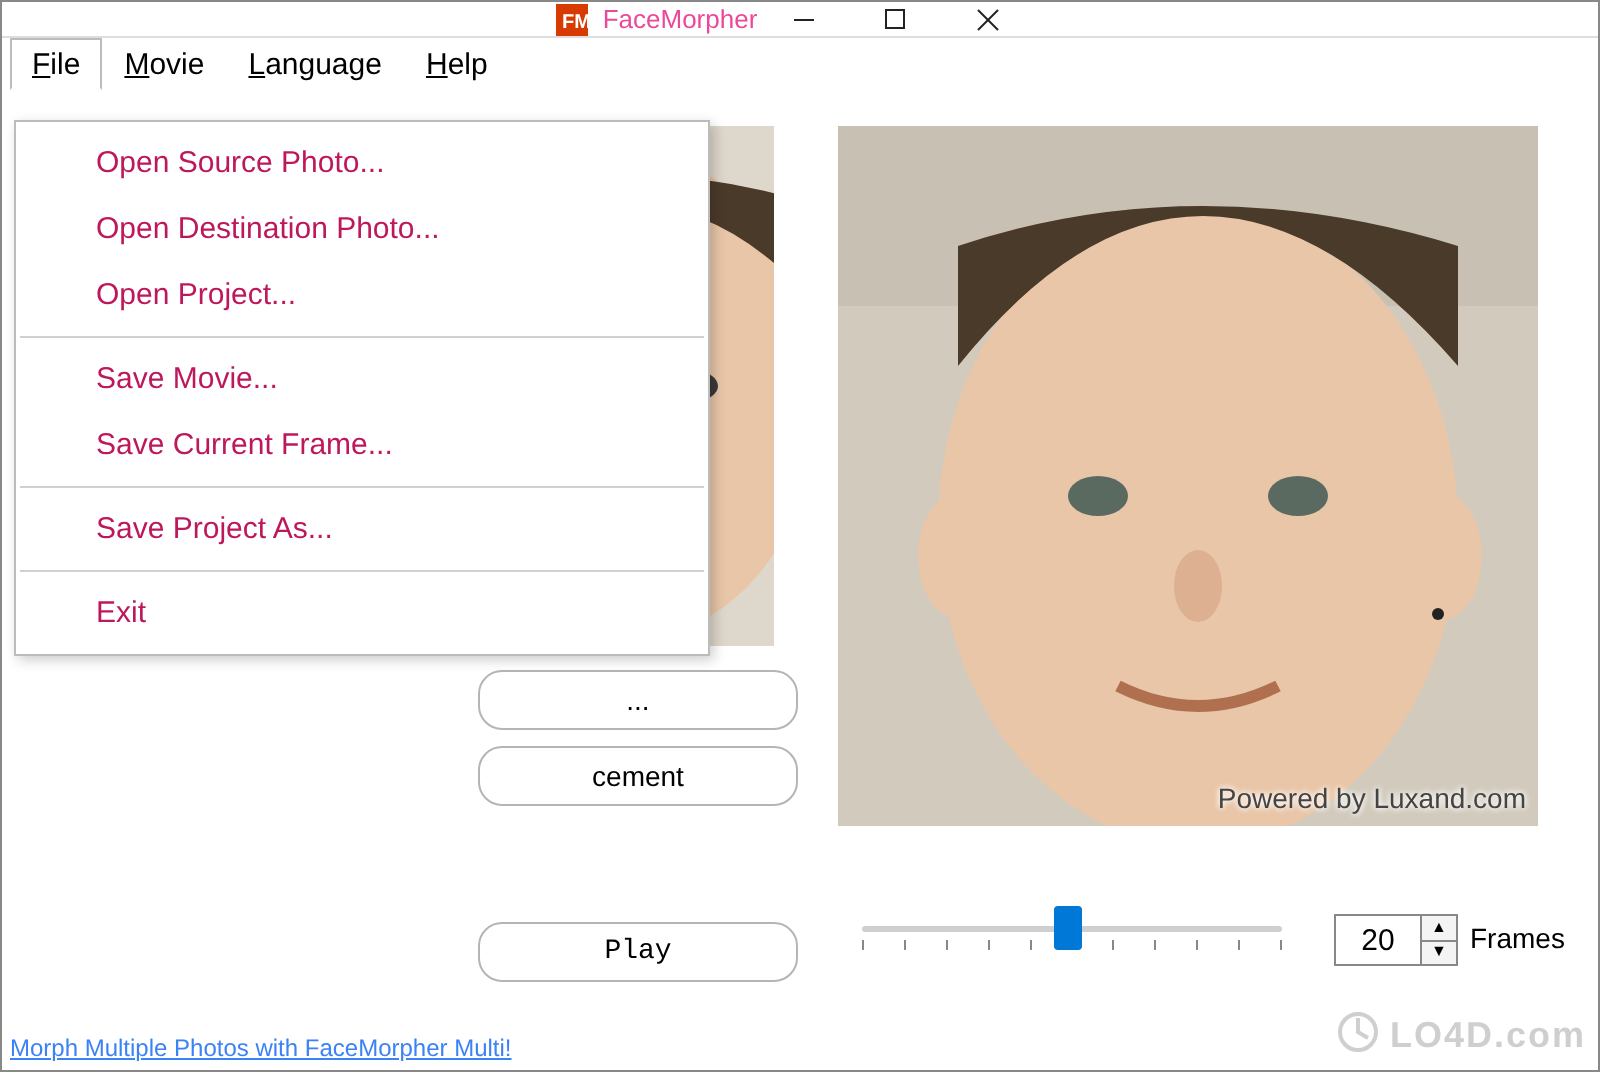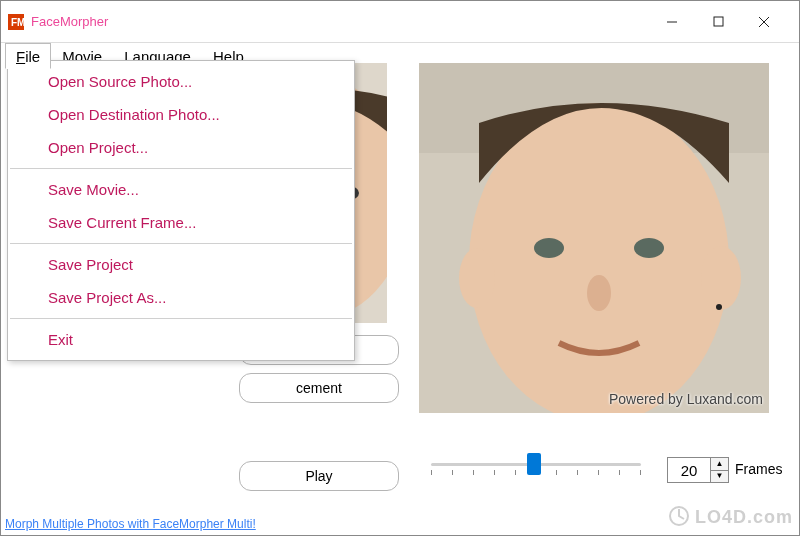--- a/index.html
+++ b/index.html
@@ -1,22 +1,22 @@
 <!DOCTYPE html>
 <html><head>
 <meta charset="utf-8">
 <style>
   * { box-sizing: border-box; margin: 0; padding: 0; }
   html, body { width: 800px; height: 536px; overflow: hidden; font-family: "Segoe UI", Tahoma, sans-serif; font-size: 14px; background: #eee; }
   .window {
     width: 800px; height: 536px; background: #fff; border: 1px solid #888; position: relative;
   }
   .titlebar {
-    height: 42px; display: flex; align-items: center; padding: 0 12px 0 6px; background: #fff; border-bottom: 1px solid #ddd;
-    justify-content: space-between;
+    height: 18px; display: flex; align-items: center; padding: 0 12px 0 6px; background: #fff; border-bottom: 1px solid #ddd;
+    justify-content: center;
   }
   .titlebar-left { display: flex; align-items: center; gap: 6px; }
   .app-icon { width: 18px; height: 18px; display: inline-block; }
   .app-title { font-size: 13px; color: #ec4899; }
   .win-controls { display: flex; height: 100%; }
   .win-btn { width: 46px; height: 100%; display: flex; align-items: center; justify-content: center; background: #fff; }
   .win-btn svg { stroke: #222; }
 
   .menubar { height: 26px; display: flex; align-items: stretch; padding: 0 4px; border-bottom: none; position: relative; }
   .menu-item { padding: 0 10px; display: flex; align-items: center; font-size: 15px; color: #000; cursor: default; position:relative; }
@@ -40,21 +40,21 @@
     position: absolute; right: 6px; bottom: 6px; font-size: 14px; color: #444;
     text-shadow: 0 0 3px #fff, 0 0 3px #fff;
   }
 
   .button {
     border: 1px solid #b5b5b5; background: #fff; border-radius: 12px; font-size: 14px; color: #000; cursor: default;
     display: inline-flex; align-items: center; justify-content: center;
   }
   .btn-open-dest { position: absolute; left: 238px; top: 274px; width: 160px; height: 30px; }
   .btn-adjust     { position: absolute; left: 238px; top: 312px; width: 160px; height: 30px; }
-  .btn-play       { position: absolute; left: 238px; top: 400px; width: 160px; height: 30px; }
+  .btn-play       { position: absolute; left: 238px; top: 400px; width: 160px; height: 30px; font-family: Liberation Mono, monospace; }
 
   .slider-wrap { position: absolute; left: 430px; top: 388px; width: 210px; height: 40px; }
   .slider-track { position: absolute; left: 0; right: 0; top: 14px; height: 3px; background: #cfcfcf; border-radius: 2px; }
   .slider-ticks { position: absolute; left: 0; right: 0; top: 21px; height: 10px; display: flex; justify-content: space-between; }
   .slider-ticks span { width: 1px; height: 5px; background: #888; display: inline-block; }
   .slider-thumb {
     position: absolute; top: 4px; left: 49%; width: 14px; height: 22px; margin-left: -7px;
     background: #0078d7; border-radius: 2px;
   }
 
@@ -131,21 +131,20 @@
   </div>
 
   <div class="dropdown">
     <div class="mitem">Open Source Photo...</div>
     <div class="mitem">Open Destination Photo...</div>
     <div class="mitem">Open Project...</div>
     <hr>
     <div class="mitem">Save Movie...</div>
     <div class="mitem">Save Current Frame...</div>
     <hr>
-    <div class="mitem">Save Project</div>
     <div class="mitem">Save Project As...</div>
     <hr>
     <div class="mitem">Exit</div>
   </div>
 
   <div class="content">
 
     <div class="source-photo">
       <svg class="face-svg" viewBox="0 0 358 260">
         <rect width="358" height="260" fill="#ded7cb"></rect>

